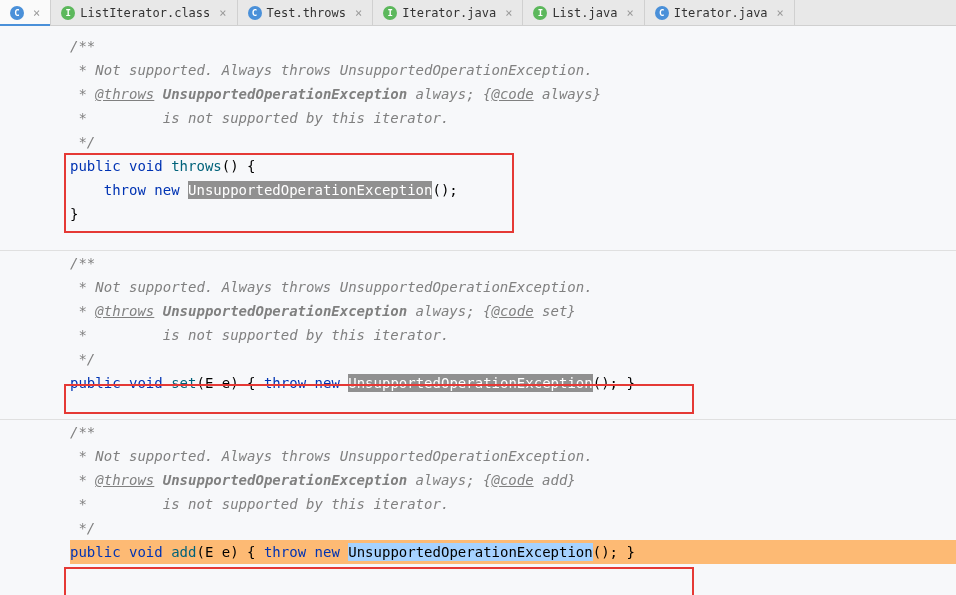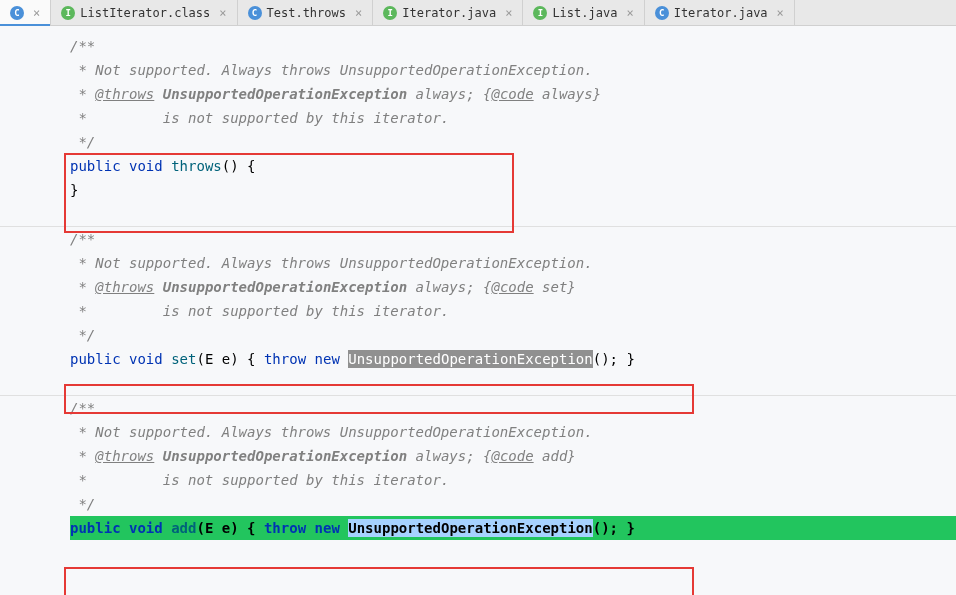--- a/index.html
+++ b/index.html
@@ -97,22 +97,21 @@
       font-style: normal;
       padding: 1px 0;
     }
     .highlight-blue {
       background: #a6d2ff;
       color: #000;
       font-style: normal;
       padding: 1px 0;
     }
     .hl-line {
-      background: #22c55e;
-      font-weight: bold;
+      background: #fdba74;
     }
     .red-box {
       position: absolute;
       border: 2px solid #e53935;
       pointer-events: none;
     }
     .divider-line {
       border-top: 1px solid #e0e0e0;
       margin-left: -70px;
       width: 956px;
@@ -156,20 +155,21 @@
 <div class="editor">
   <div class="gutter"></div>
   <div class="code-area">
 
     <div class="line">/**</div>
     <div class="line"> * Not supported. Always throws UnsupportedOperationException.</div>
     <div class="line"><span> * </span><span class="doc-tag">@throws</span> <span class="doc-bold">UnsupportedOperationException</span><span> always; {</span><span class="doc-tag-link">@code</span><span> always}</span></div>
     <div class="line"> *         is not supported by this iterator.</div>
     <div class="line"> */</div>
     <div class="line code-line"><span class="kw">public</span> <span class="kw">void</span> <span class="method-name">throws</span><span>()</span><span> {</span></div>
+    <div class="line code-line">    <span class="kw">throw</span> <span class="kw">new</span> <span class="highlight-grey">UnsupportedOperationException</span><span>();</span></div>
     <div class="line code-line">}</div>
     <div style="height:24px"></div>
     <div class="divider-line"></div>
 
     <div class="line">/**</div>
     <div class="line"> * Not supported. Always throws UnsupportedOperationException.</div>
     <div class="line"><span> * </span><span class="doc-tag">@throws</span> <span class="doc-bold">UnsupportedOperationException</span><span> always; {</span><span class="doc-tag-link">@code</span><span> set}</span></div>
     <div class="line"> *         is not supported by this iterator.</div>
     <div class="line"> */</div>
     <div class="line code-line"><span class="kw">public</span> <span class="kw">void</span> <span class="method-name">set</span>(<span class="type-name">E</span> <span>e</span>) { <span class="kw">throw</span> <span class="kw">new</span> <span class="highlight-grey">UnsupportedOperationException</span><span>(); }</span></div>

